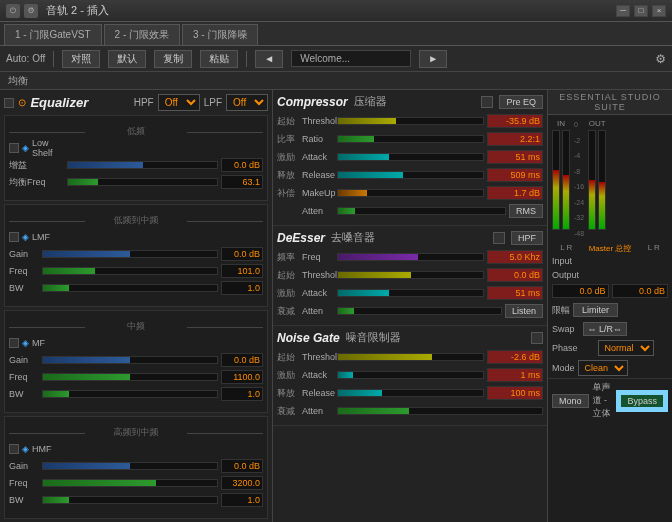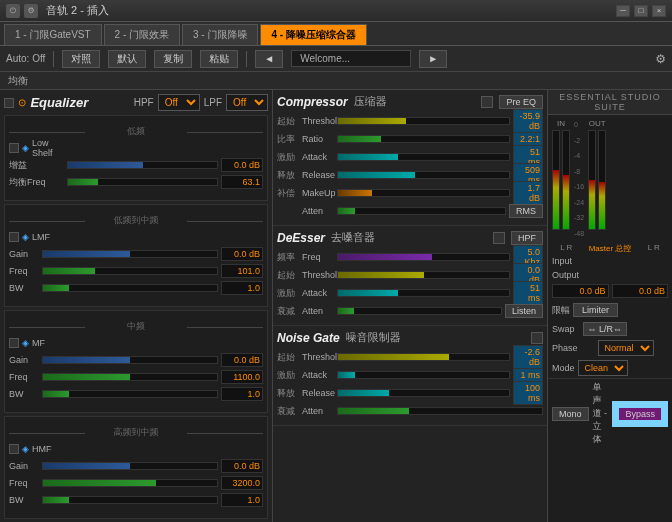--- a/index.html
+++ b/index.html
@@ -308,25 +308,25 @@
     .param-slider-fill.cyan {
       background: linear-gradient(to right, #006a6a, #00aaaa);
     }
     .param-slider-fill.purple {
       background: linear-gradient(to right, #4a1a6a, #7a2aaa);
     }
     .param-slider-fill.orange {
       background: linear-gradient(to right, #6a3a00, #cc7700);
     }
     .param-value {
-      width: 30px;
+      width: 56px;
       text-align: right;
       color: #ff8c00;
       font-size: 9px;
-      background: #0c4a6e;
+      background: #7f1d1d;
       border: 1px solid #333;
       padding: 1px 2px;
     }
 
     
     .right-panel {
       width: 124px;
       background: #1e1e1e;
       display: flex;
       flex-direction: column;
@@ -440,22 +440,22 @@
     .mono-btn {
       background: #3a3a3a;
       border: 1px solid #555;
       color: #ccc;
       font-size: 9px;
       padding: 1px 6px;
       cursor: pointer;
     }
     .stereo-label { font-size: 9px; color: #aaa; }
     .bypass-btn {
-      background: #701a75;
-      border: 7px solid #7dd3fc;
+      background: #14532d;
+      border: 5px solid #7dd3fc;
       color: #ccc;
       font-size: 9px;
       padding: 1px 6px;
       cursor: pointer;
     }
   </style>
 </head>
 <body>
 
 <div class="title-bar">
@@ -468,21 +468,20 @@
     <div class="win-btn">─</div>
     <div class="win-btn">□</div>
     <div class="win-btn">×</div>
   </div>
 </div>
 
 <div class="tab-bar">
   <div class="tab">1 - 门限GateVST</div>
   <div class="tab">2 - 门限效果</div>
   <div class="tab">3 - 门限降噪</div>
-  <div class="tab active">4 - 降噪压缩综合器</div>
 </div>
 
 <div class="toolbar">
   <span class="toolbar-label">Auto: Off</span>
   <div class="toolbar-sep"></div>
   <div class="toolbar-btn">对照</div>
   <div class="toolbar-btn">默认</div>
   <div class="toolbar-btn">复制</div>
   <div class="toolbar-btn">粘贴</div>
   <div class="toolbar-sep"></div>

